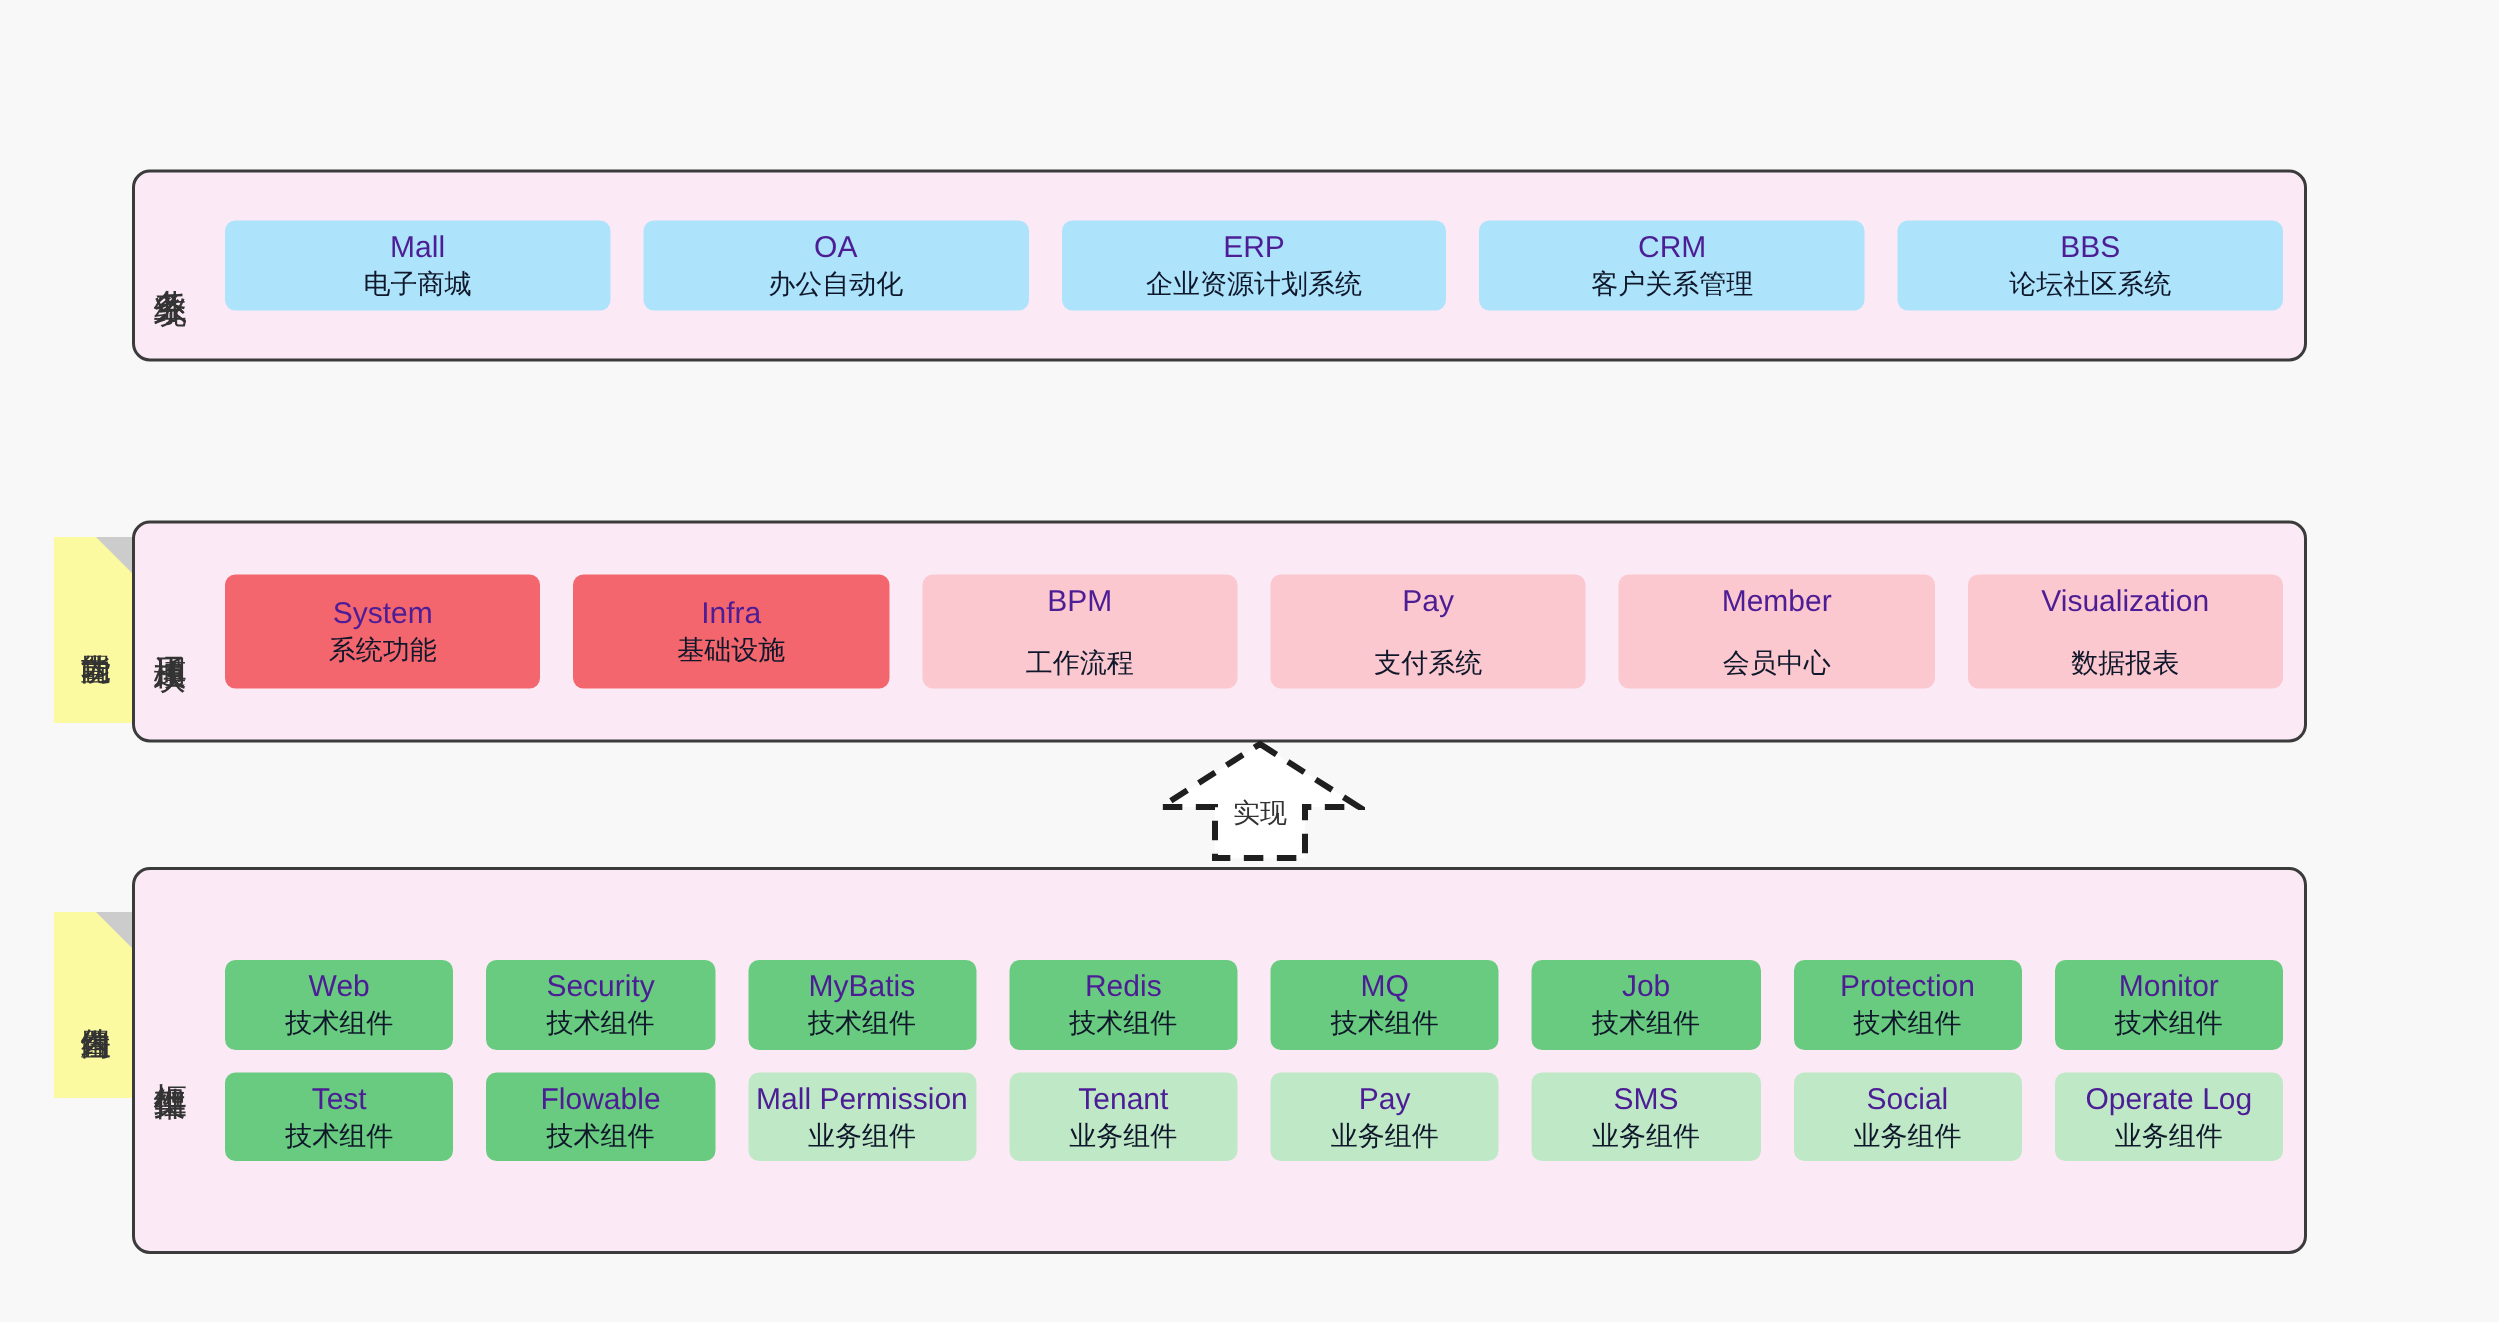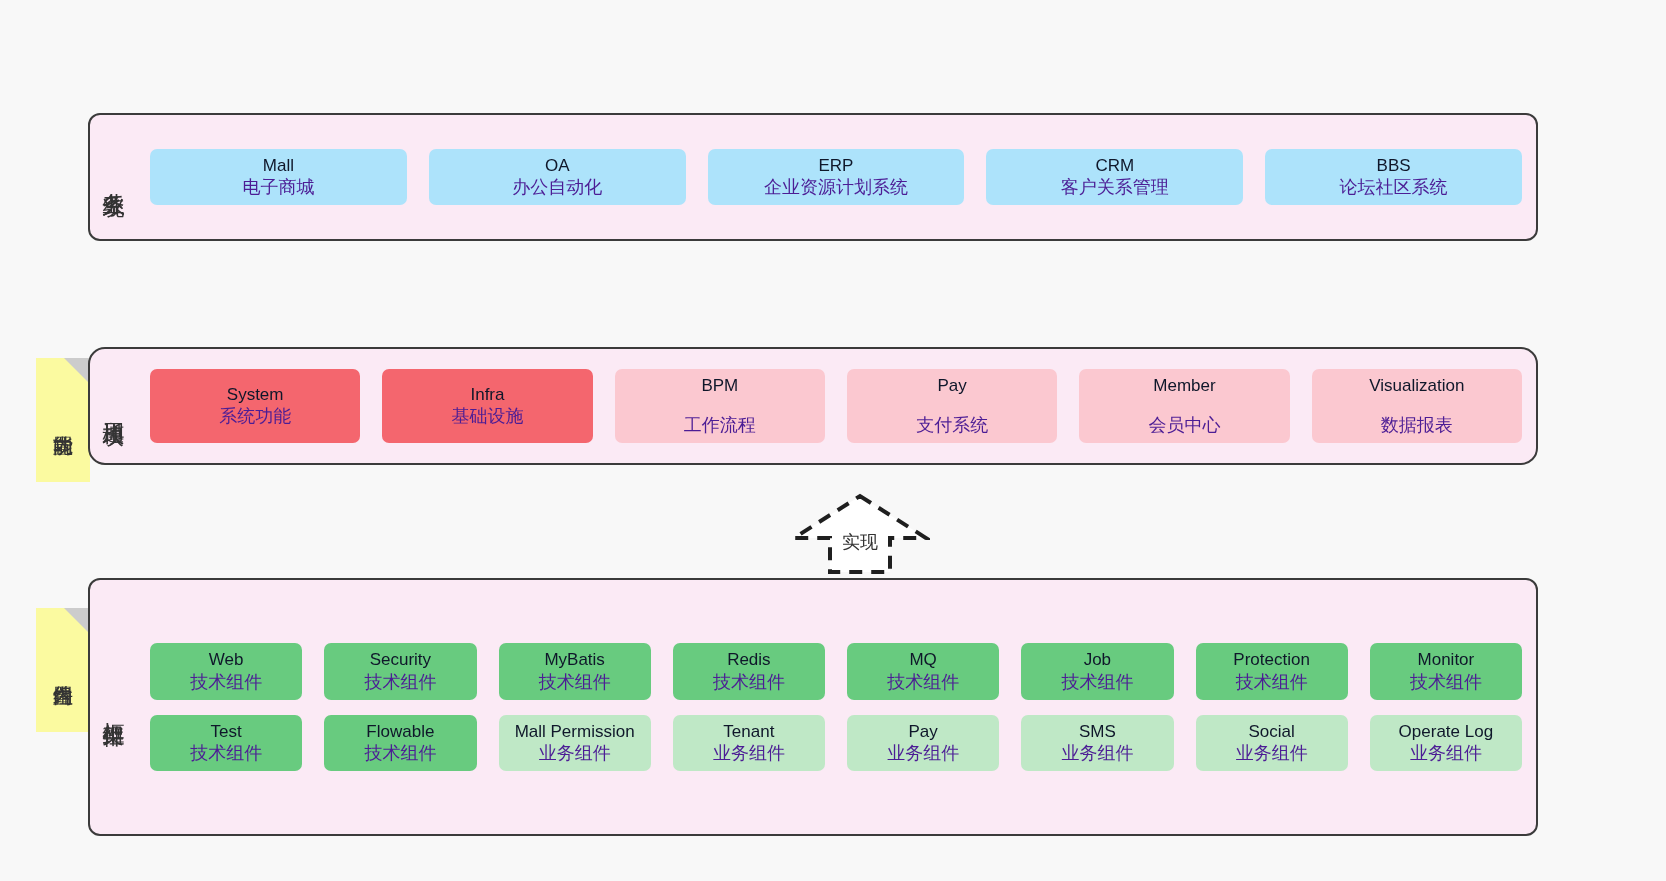--- a/index.html
+++ b/index.html
@@ -76,26 +76,26 @@
     border-radius: 7px;
     display: flex;
     flex-direction: column;
     align-items: center;
     justify-content: center;
     text-align: center;
     line-height: 1.26;
     padding: 6px 4px;
   }
   .card .en {
-    font-size: 17px;
-    color: #0f172a;
+    font-size: 20px;
+    color: #4c1d95;
   }
   .card .cn {
     font-size: 18px;
-    color: #4c1d95;
+    color: #0f172a;
   }
 
   .c-blue       { background: #ade3fb; }
   .c-red        { background: #f4666e; }
   .c-pink       { background: #fbc8d0; gap: 17px; }
   .c-green      { background: #68cb7f; }
   .c-greenlight { background: #bfe8c6; }
 
   
   .note {
@@ -171,21 +171,21 @@
       </div>
     </div>
   </div>
 
 
   <div class="note" style="left:36px; top:358px; width:54px; height:124px;">
     <span class="fold"></span>
     <span>内置功能</span>
   </div>
 
-  <div class="layer" id="layer-1" style="left:88px; top:347px; width:1450px; height:118px;border-radius:17px;">
+  <div class="layer" id="layer-1" style="left:88px; top:347px; width:1450px; height:148px;">
     <div class="layer-title">通用模块</div>
     <div class="layer-body">
       <div class="row">
         <div class="card c-red">
           <span class="en">System</span>
           <span class="cn">系统功能</span>
         </div>
         <div class="card c-red">
           <span class="en">Infra</span>
           <span class="cn">基础设施</span>
@@ -203,21 +203,21 @@
           <span class="cn">会员中心</span>
         </div>
         <div class="card c-pink">
           <span class="en">Visualization</span>
           <span class="cn">数据报表</span>
         </div>
       </div>
     </div>
   </div>
 
-  <div class="arrow" id="arrow-implement" style="left:790px; top:492px; width:140px; height:84px;">
+  <div class="arrow" id="arrow-implement" style="left:770px; top:492px; width:140px; height:84px;">
     <svg width="140" height="84" viewBox="0 0 140 84" aria-hidden="true">
       <path d="M 70 4 L 136 46 L 100 46 L 100 80 L 40 80 L 40 46 L 4 46 Z" fill="#ffffff" stroke="#1f1f1f" stroke-width="4" stroke-dasharray="13 9" stroke-linejoin="miter"></path>
     </svg>
     <div class="arrow-label" style="top:38px;">实现</div>
   </div>
 
   <div class="note" style="left:36px; top:608px; width:54px; height:124px;">
     <span class="fold"></span>
     <span>内置组件</span>
   </div>

